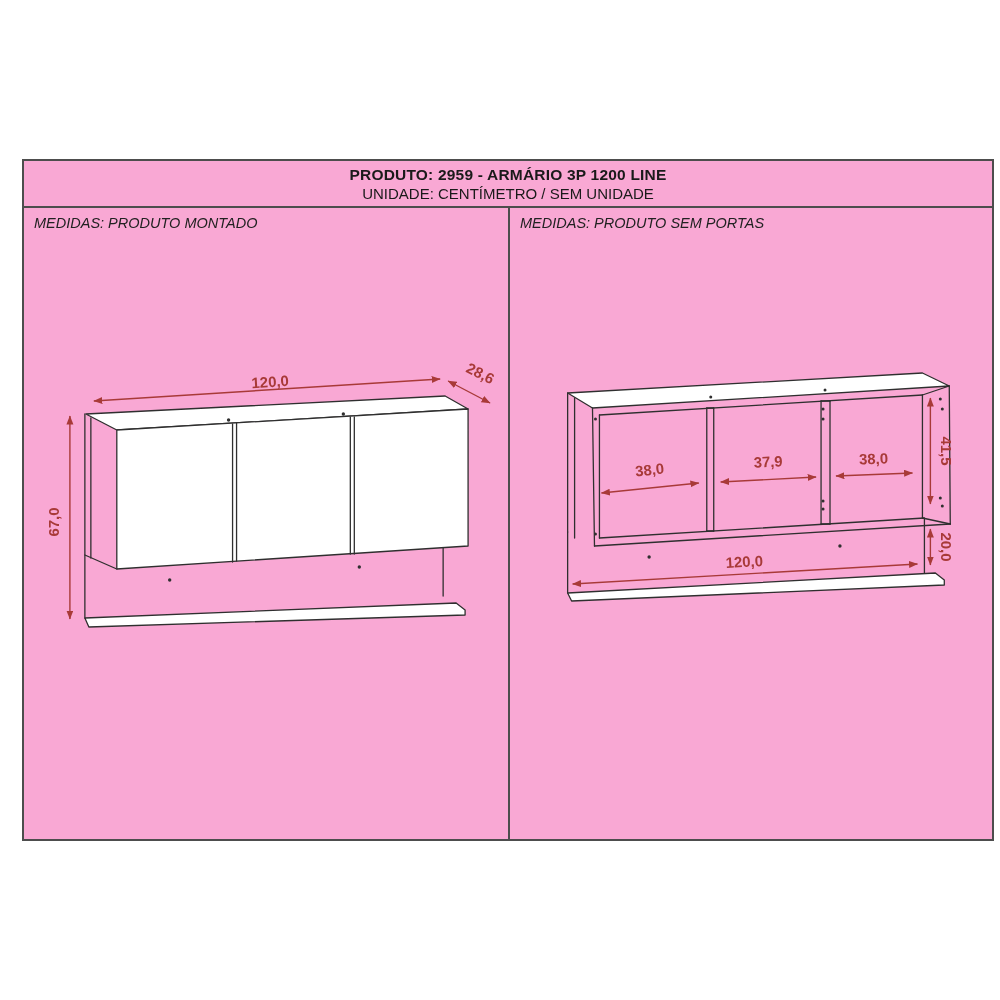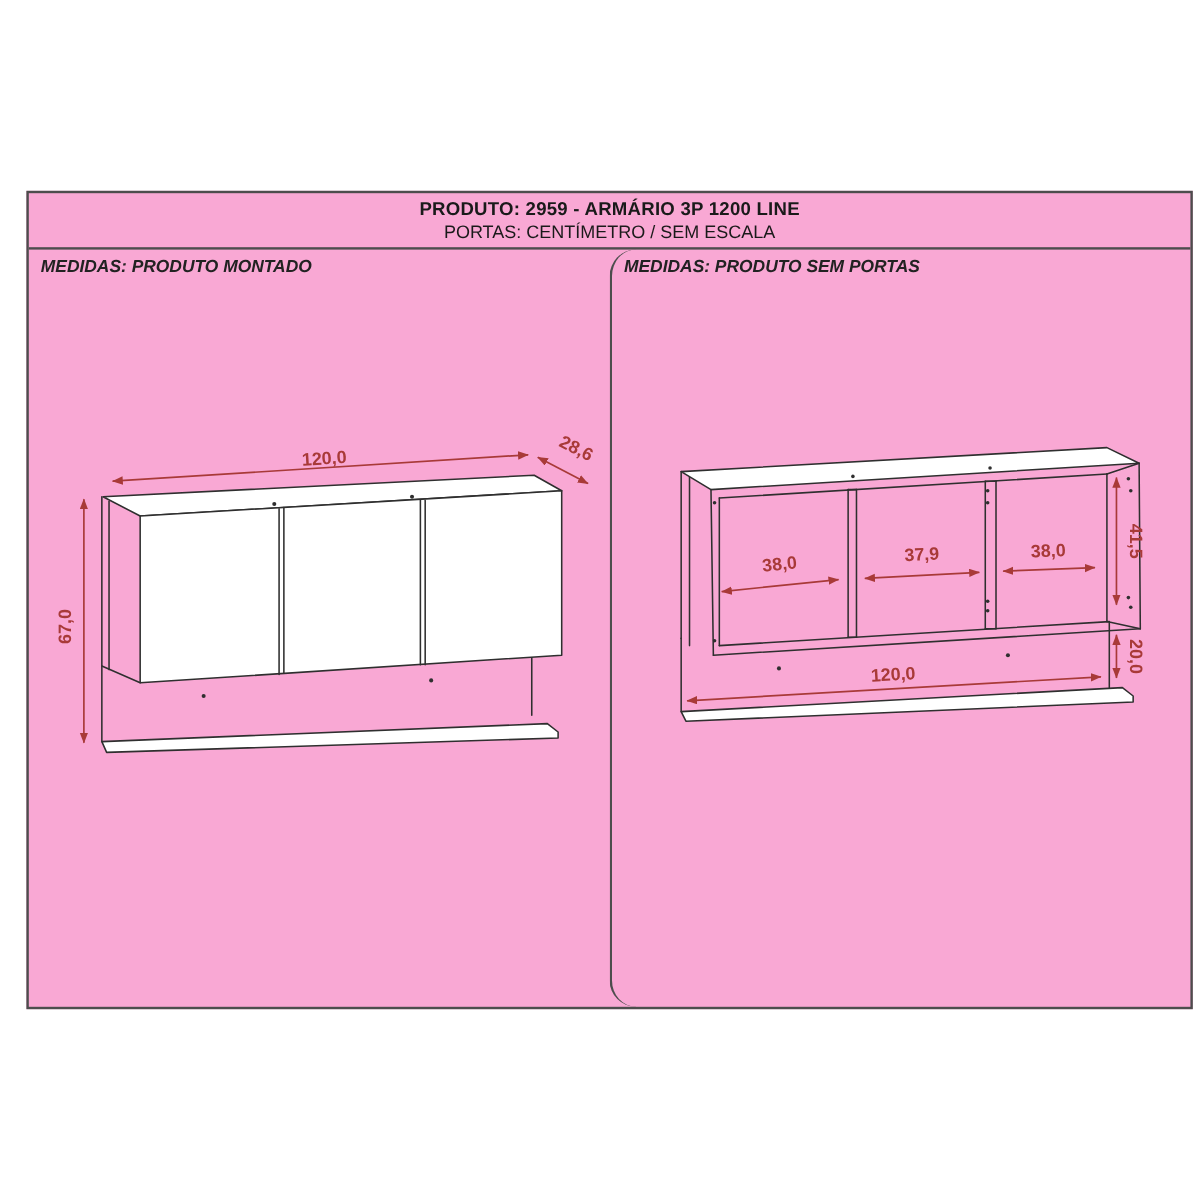--- a/index.html
+++ b/index.html
@@ -6,38 +6,38 @@
   .page{position:relative;width:1000px;height:1000px;background:#ffffff;
         font-family:"Liberation Sans", sans-serif;color:#1a1a1a;overflow:hidden;}
   .frame{position:absolute;left:22px;top:159px;width:972px;height:682px;
          border:2px solid #4d4d4d;background:#f9a8d4;box-sizing:border-box;}
   .titleblock{height:47px;border-bottom:2px solid #4d4d4d;display:flex;
               flex-direction:column;align-items:center;justify-content:center;gap:1px;box-sizing:border-box;}
   .title{font-size:15.5px;font-weight:bold;letter-spacing:.2px;}
   .subtitle{font-size:15px;}
   .content{display:flex;height:631px;}
   .panel{flex:1 1 50%;position:relative;box-sizing:border-box;}
-  .panel.right{border-left:2px solid #4d4d4d;border-radius:22px;}
-  .panel-label{position:absolute;top:7px;left:10px;font-style:italic;font-size:14.5px;color:#222;z-index:2;font-weight:bold;}
+  .panel.right{border-left:2px solid #4d4d4d;}
+  .panel-label{position:absolute;top:7px;left:10px;font-style:italic;font-size:14.5px;color:#222;z-index:2;}
   svg.draw{position:absolute;left:0;top:0;width:100%;height:100%;}
   .ln{stroke:#2f2f2f;stroke-width:1.3;fill:none;stroke-linecap:round;stroke-linejoin:round;}
   .face{stroke:#2f2f2f;stroke-width:1.3;fill:#ffffff;stroke-linejoin:round;}
   .dim{stroke:#a83a38;stroke-width:1.4;fill:none;}
   .dimtxt{fill:#a83a38;font-family:"Liberation Sans", sans-serif;font-size:15px;font-weight:bold;text-anchor:middle;}
   .dot{fill:#2f2f2f;}
 </style>
 </head>
 <body>
 
 <div class="page">
   <div class="frame">
 
     <div class="titleblock">
       <div class="title">PRODUTO: 2959 - ARMÁRIO 3P 1200 LINE</div>
-      <div class="subtitle">PORTAS: CENTÍMETRO / SEM ESCALA</div>
+      <div class="subtitle">UNIDADE: CENTÍMETRO / SEM UNIDADE</div>
     </div>
 
     <div class="content">
 
       <section class="panel left">
         <div class="panel-label">MEDIDAS: PRODUTO MONTADO</div>
         <svg class="draw" viewBox="0 0 485 631" preserveAspectRatio="none">
           <defs>
             <marker id="arwL" markerWidth="10" markerHeight="8" refX="8.5" refY="3.5" orient="auto-start-reverse" markerUnits="userSpaceOnUse">
               <path d="M0,0 L9,3.5 L0,7 Z" fill="#a83a38"></path>

